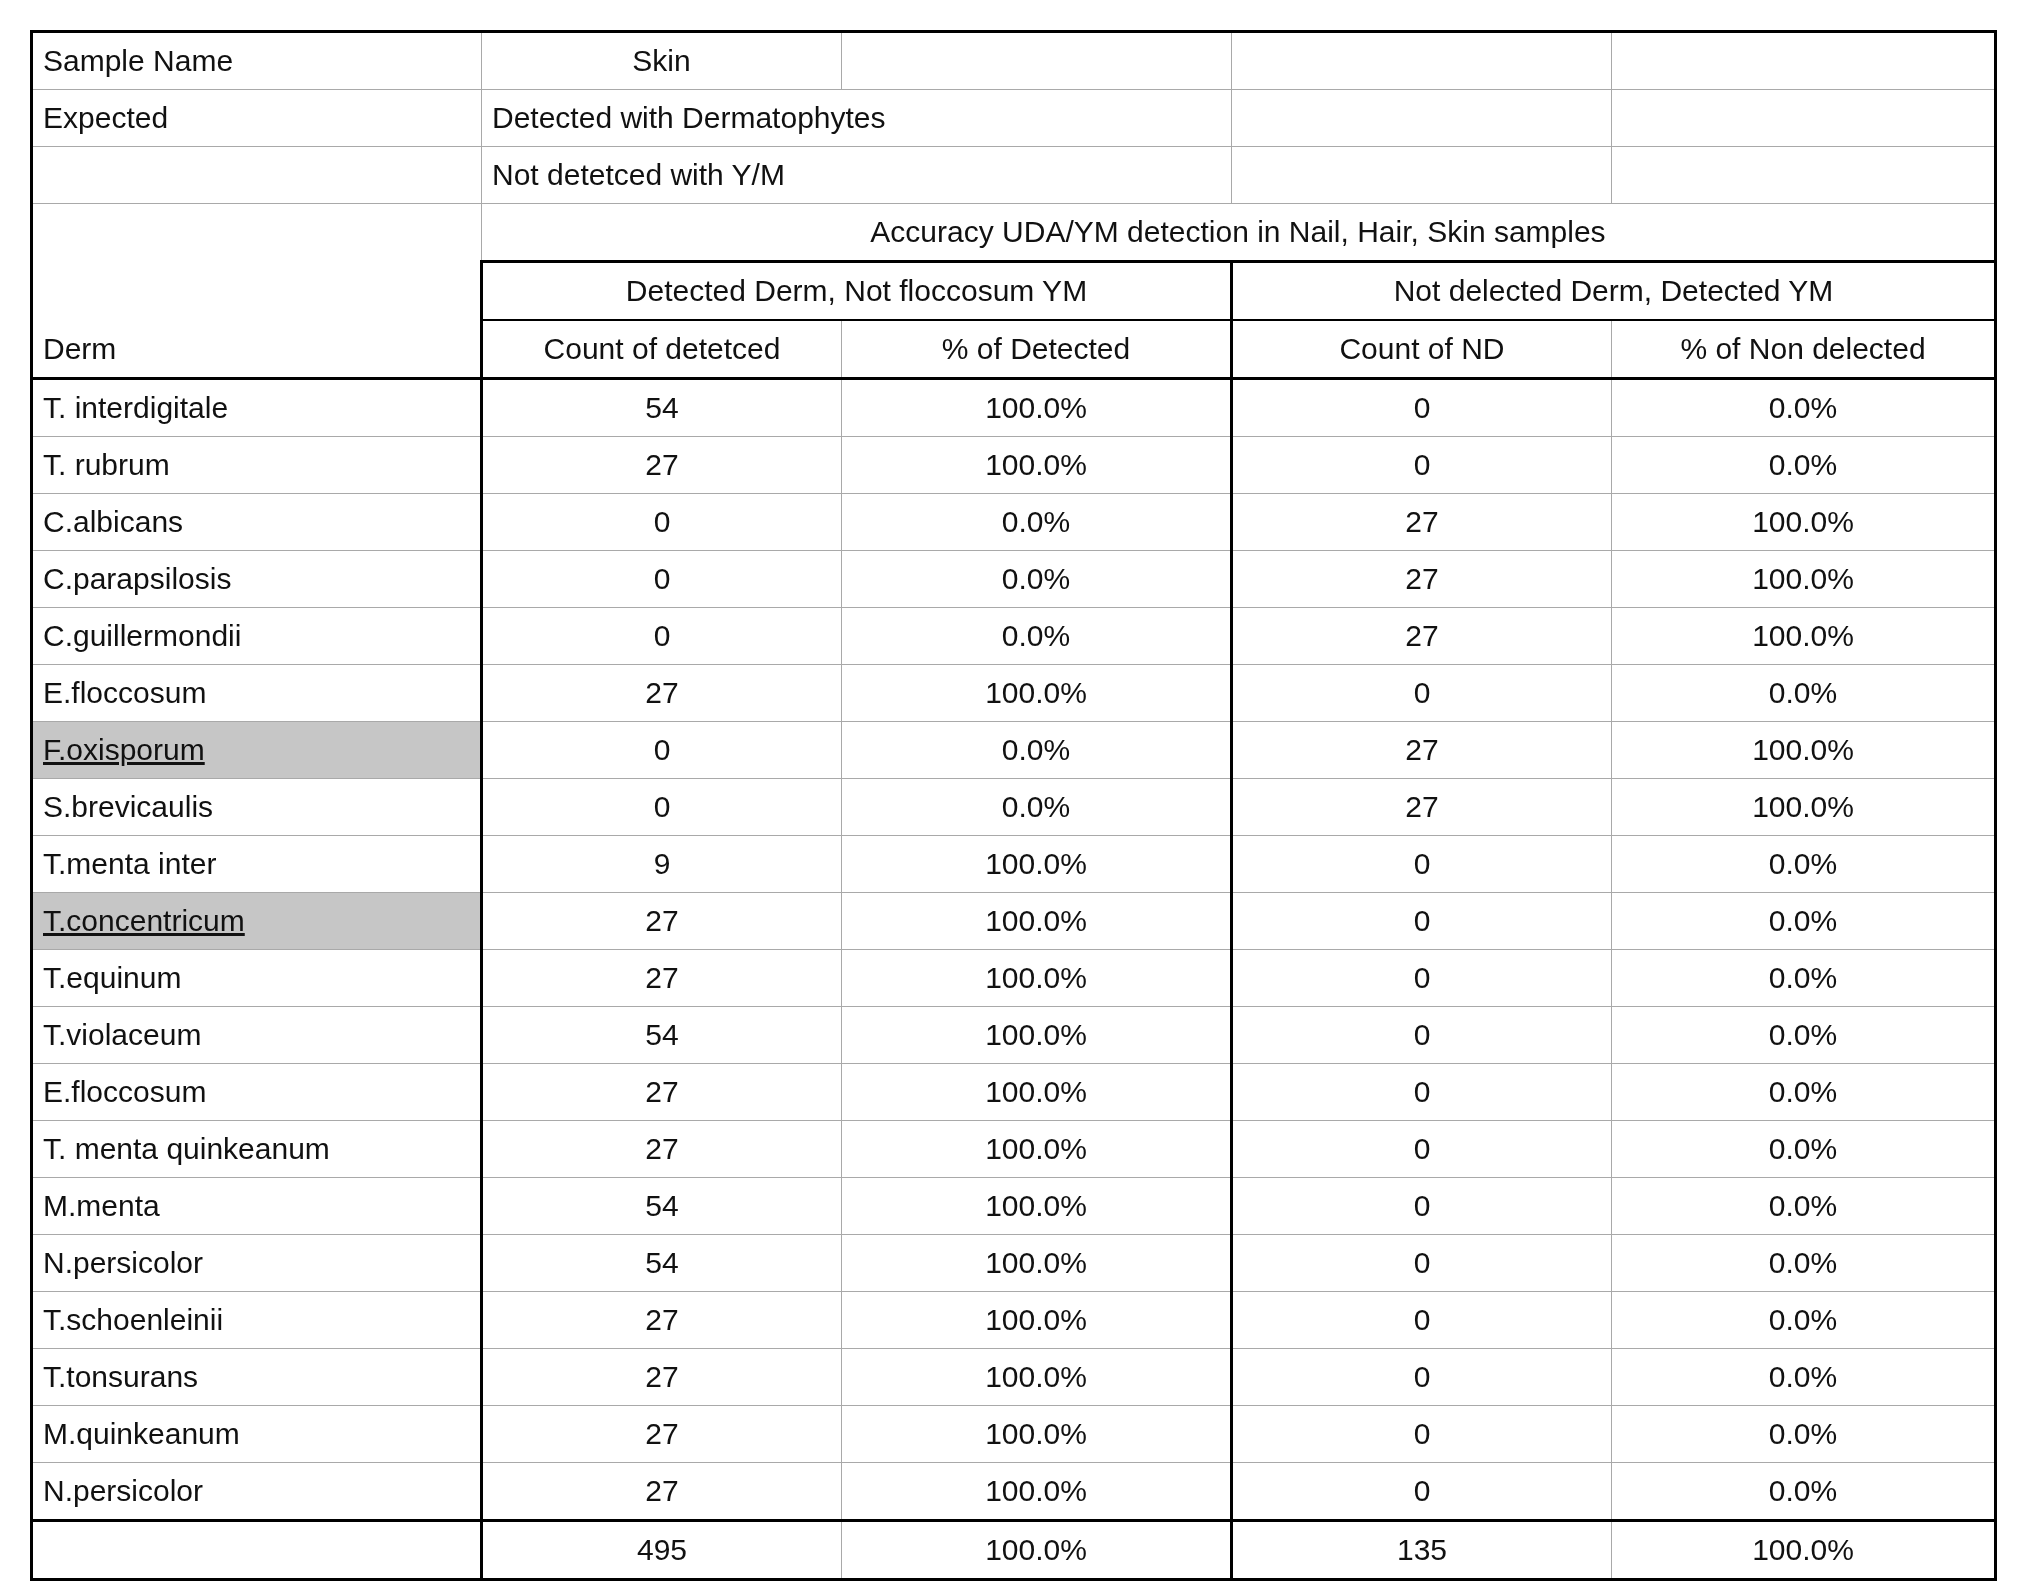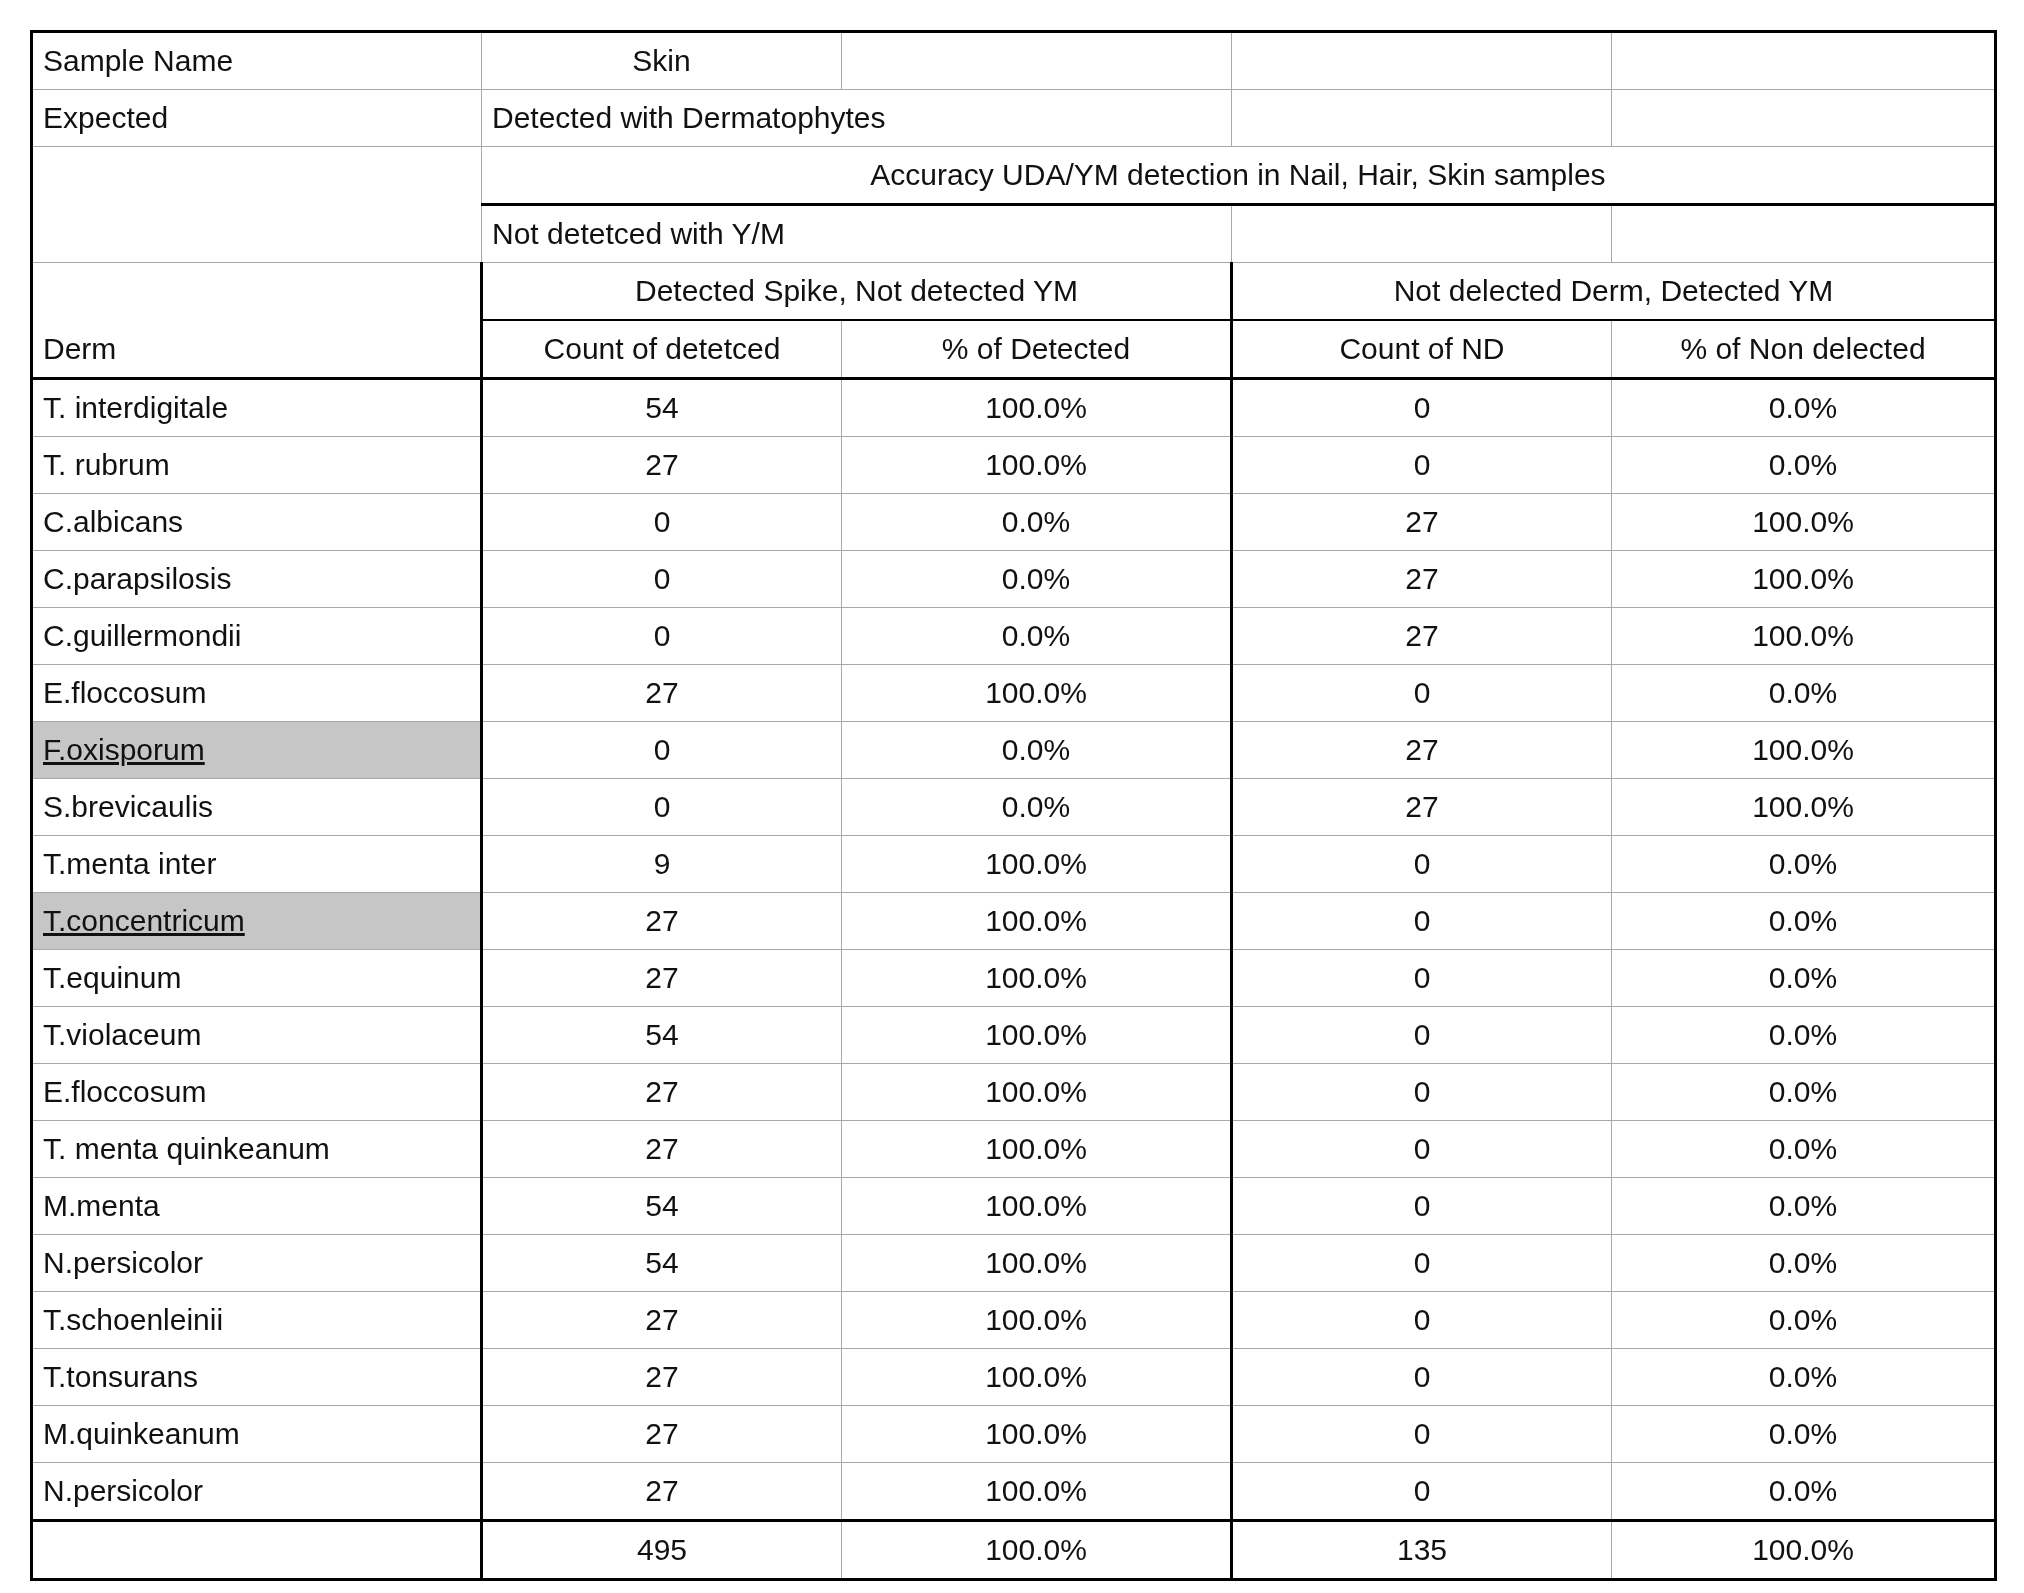--- a/index.html
+++ b/index.html
@@ -64,34 +64,34 @@
     </tr>
 
     <tr>
       <td class="l tnr tnb">Expected</td>
       <td class="l tnr tnb" colspan="2">Detected with Dermatophytes</td>
       <td class="tnr tnb"></td>
       <td class="tnb"></td>
     </tr>
 
     <tr>
+      <td class="l tnr tnb"></td>
+      <td class="l tnr tnb" colspan="2">Not detetced with Y/M</td>
+      <td class="tnr tnb"></td>
+      <td class="tnb"></td>
+    </tr>
+
+    <tr>
       <td class="tnr"></td>
       <td class="c tkb" colspan="4">Accuracy UDA/YM  detection in Nail, Hair, Skin samples</td>
     </tr>
 
     <tr>
-      <td class="l tnr tnb"></td>
-      <td class="l tnr tnb" colspan="2">Not detetced with Y/M</td>
-      <td class="tnr tnb"></td>
-      <td class="tnb"></td>
-    </tr>
-
-    <tr>
       <td class="tkr"></td>
-      <td class="c tkr mdb" colspan="2">Detected Spike, Not detected YM</td>
+      <td class="c tkr mdb" colspan="2">Detected Derm, Not floccosum YM</td>
       <td class="c mdb" colspan="2">Not delected Derm, Detected YM</td>
     </tr>
 
     <tr>
       <td class="l tkr tkb">Derm</td>
       <td class="c tnr tkb">Count of detetced</td>
       <td class="c tkr tkb">% of Detected</td>
       <td class="c tnr tkb">Count of ND</td>
       <td class="c tkb">% of Non delected</td>
     </tr>

